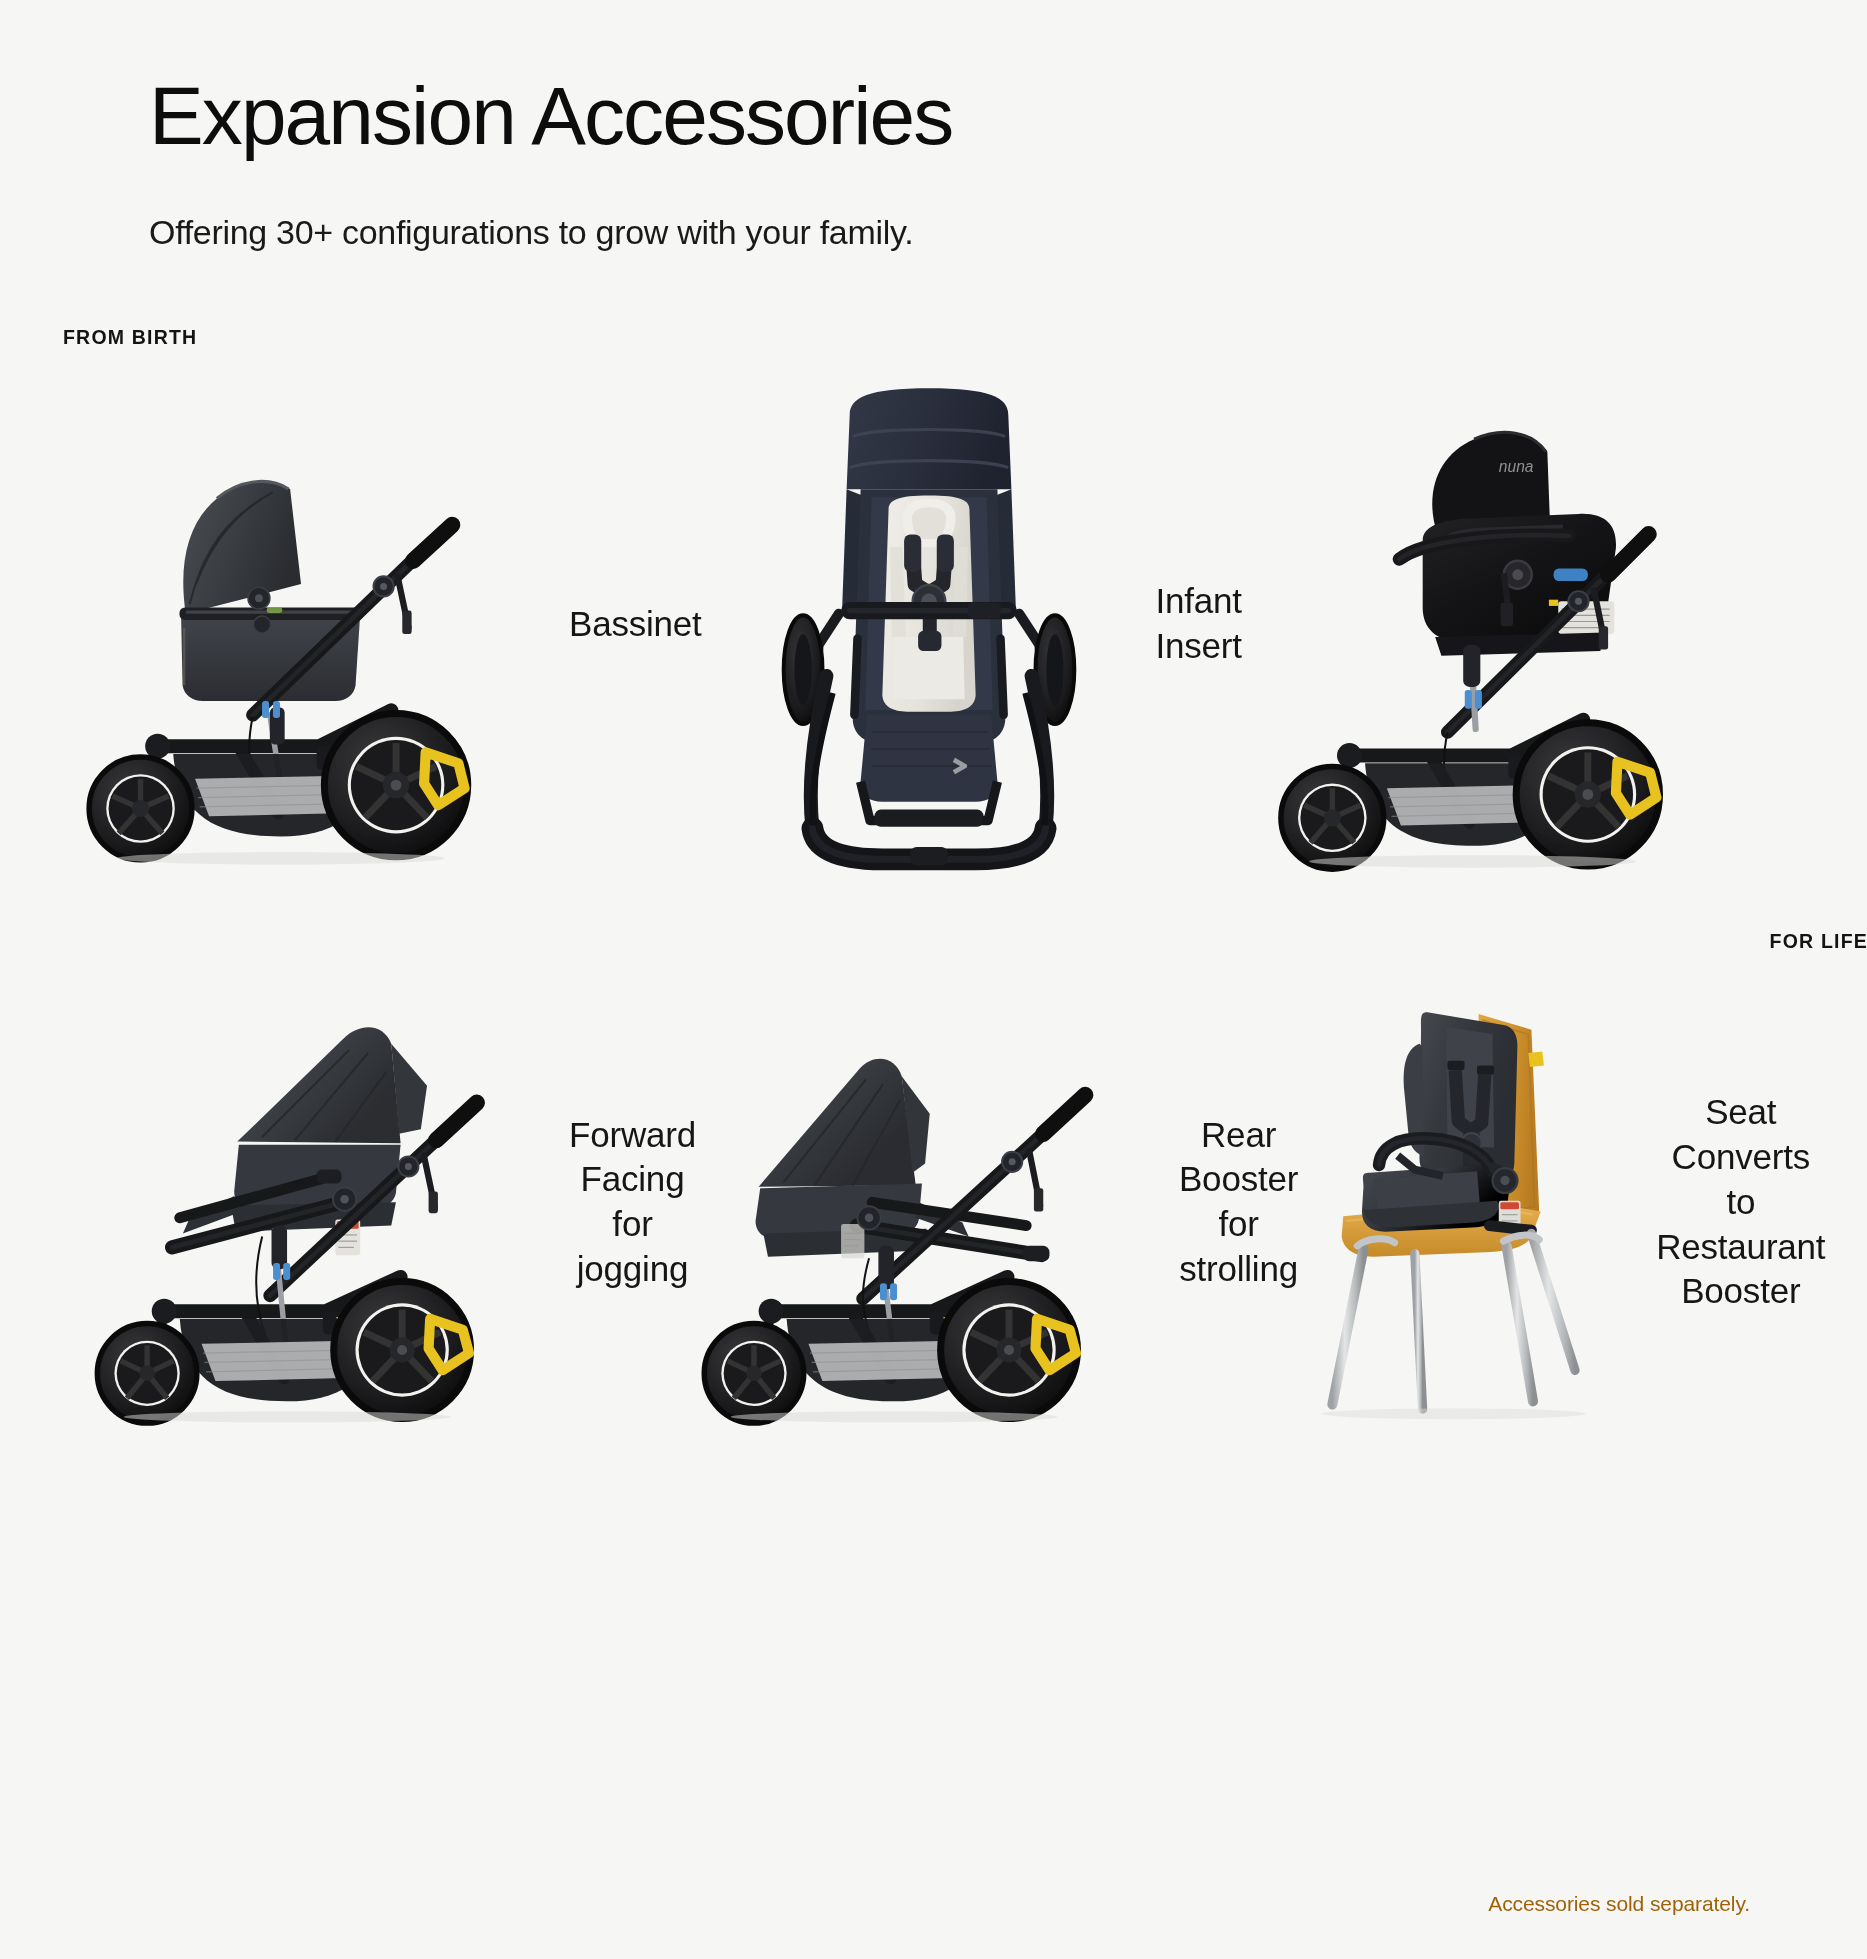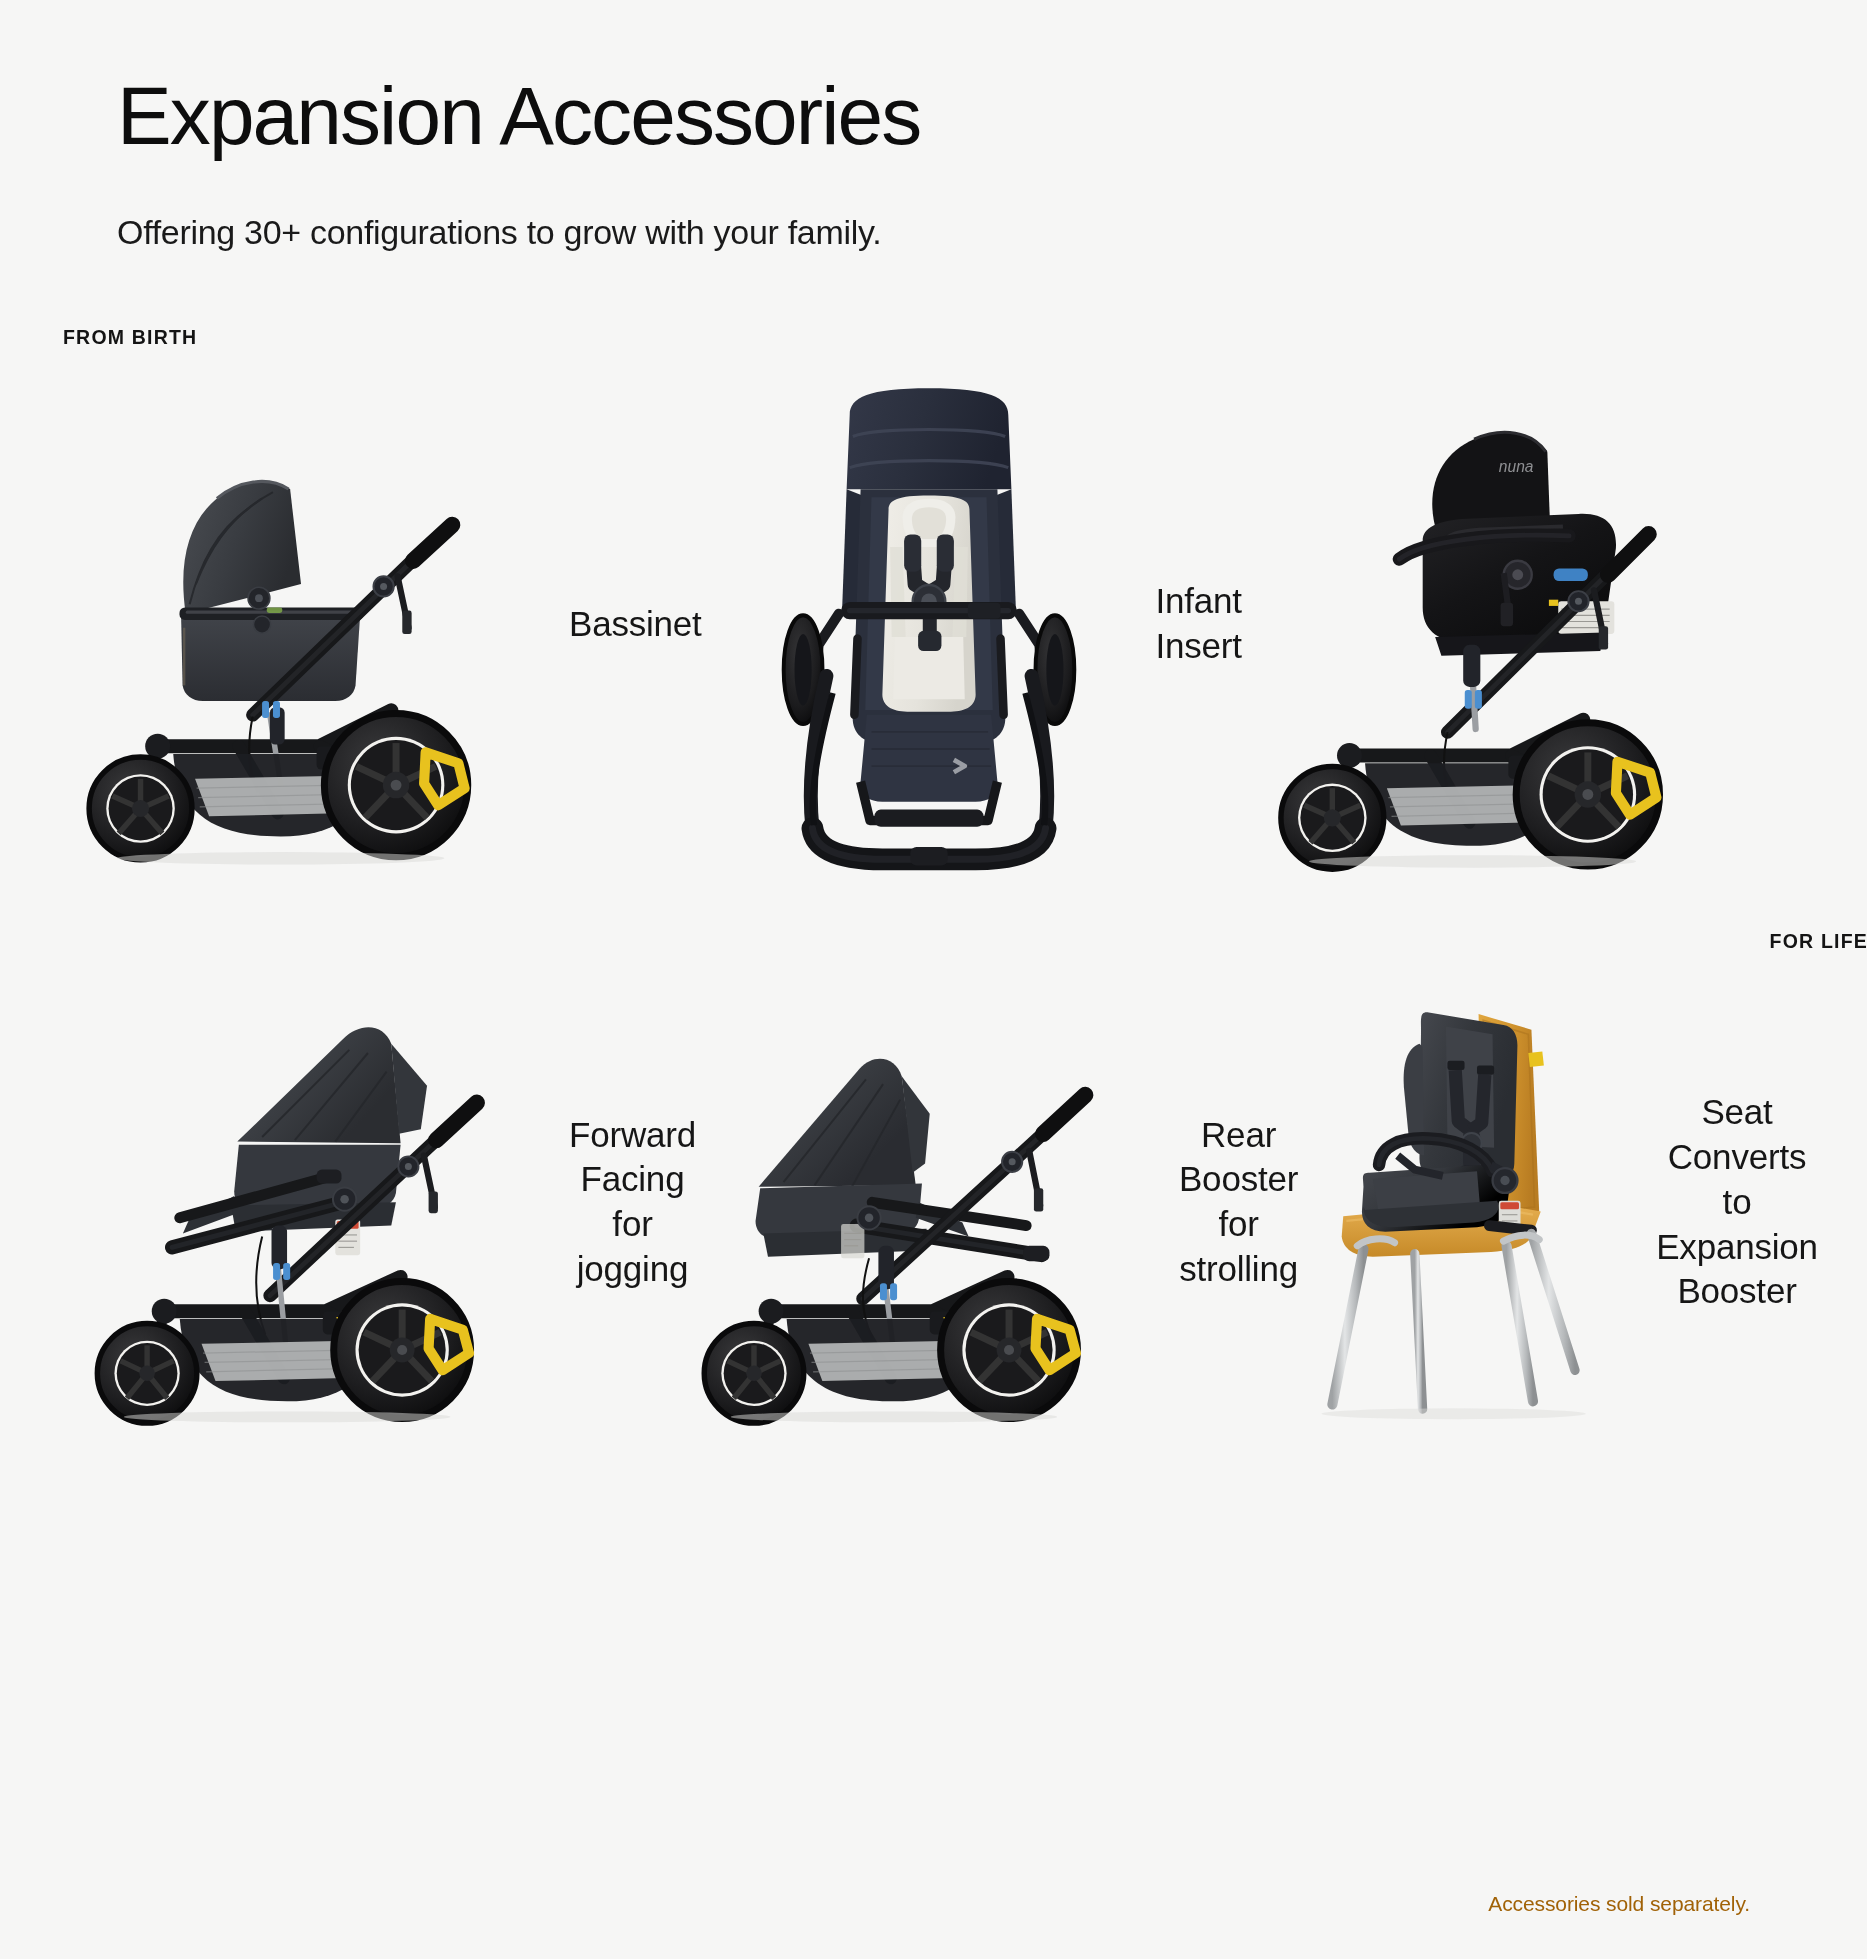--- a/index.html
+++ b/index.html
@@ -16,21 +16,21 @@
 
   .page {
     position: relative;
     width: 1868px;
     height: 1960px;
     background: #f6f6f5;
     padding: 0;
   }
 
   
-  .header { padding: 75px 0 0 117px; }
+  .header { padding: 75px 0 0 117px; margin-left: 32px; }
 
   .page-title {
     font-size: 82px;
     font-weight: 400;
     letter-spacing: -1.9px;
     line-height: 1.0;
     color: #0d0d0d;
   }
 
   .page-subtitle {
@@ -766,20 +766,20 @@
             <path d="M300 340 L356 516" stroke="url(#chromeg)" stroke-width="12" stroke-linecap="round"></path>
 
             <path d="M76 356 C88 346 112 344 124 352" fill="none" stroke="#c2c5c7" stroke-width="9" stroke-linecap="round"></path>
             <path d="M264 350 C282 340 300 340 310 348" fill="none" stroke="#c2c5c7" stroke-width="9" stroke-linecap="round"></path>
           </g>
 
           <ellipse cx="200" cy="572" rx="170" ry="7" fill="#dcdcda" opacity="0.45"></ellipse>
         </svg>
       </div>
       <div class="caption row2-captions">Seat Converts
-to Expansion Booster</div>
+to Restaurant Booster</div>
     </div>
   </div>
 
   <div class="footnote">Accessories sold separately.</div>
 
 </div>
 
 
 </body></html>

